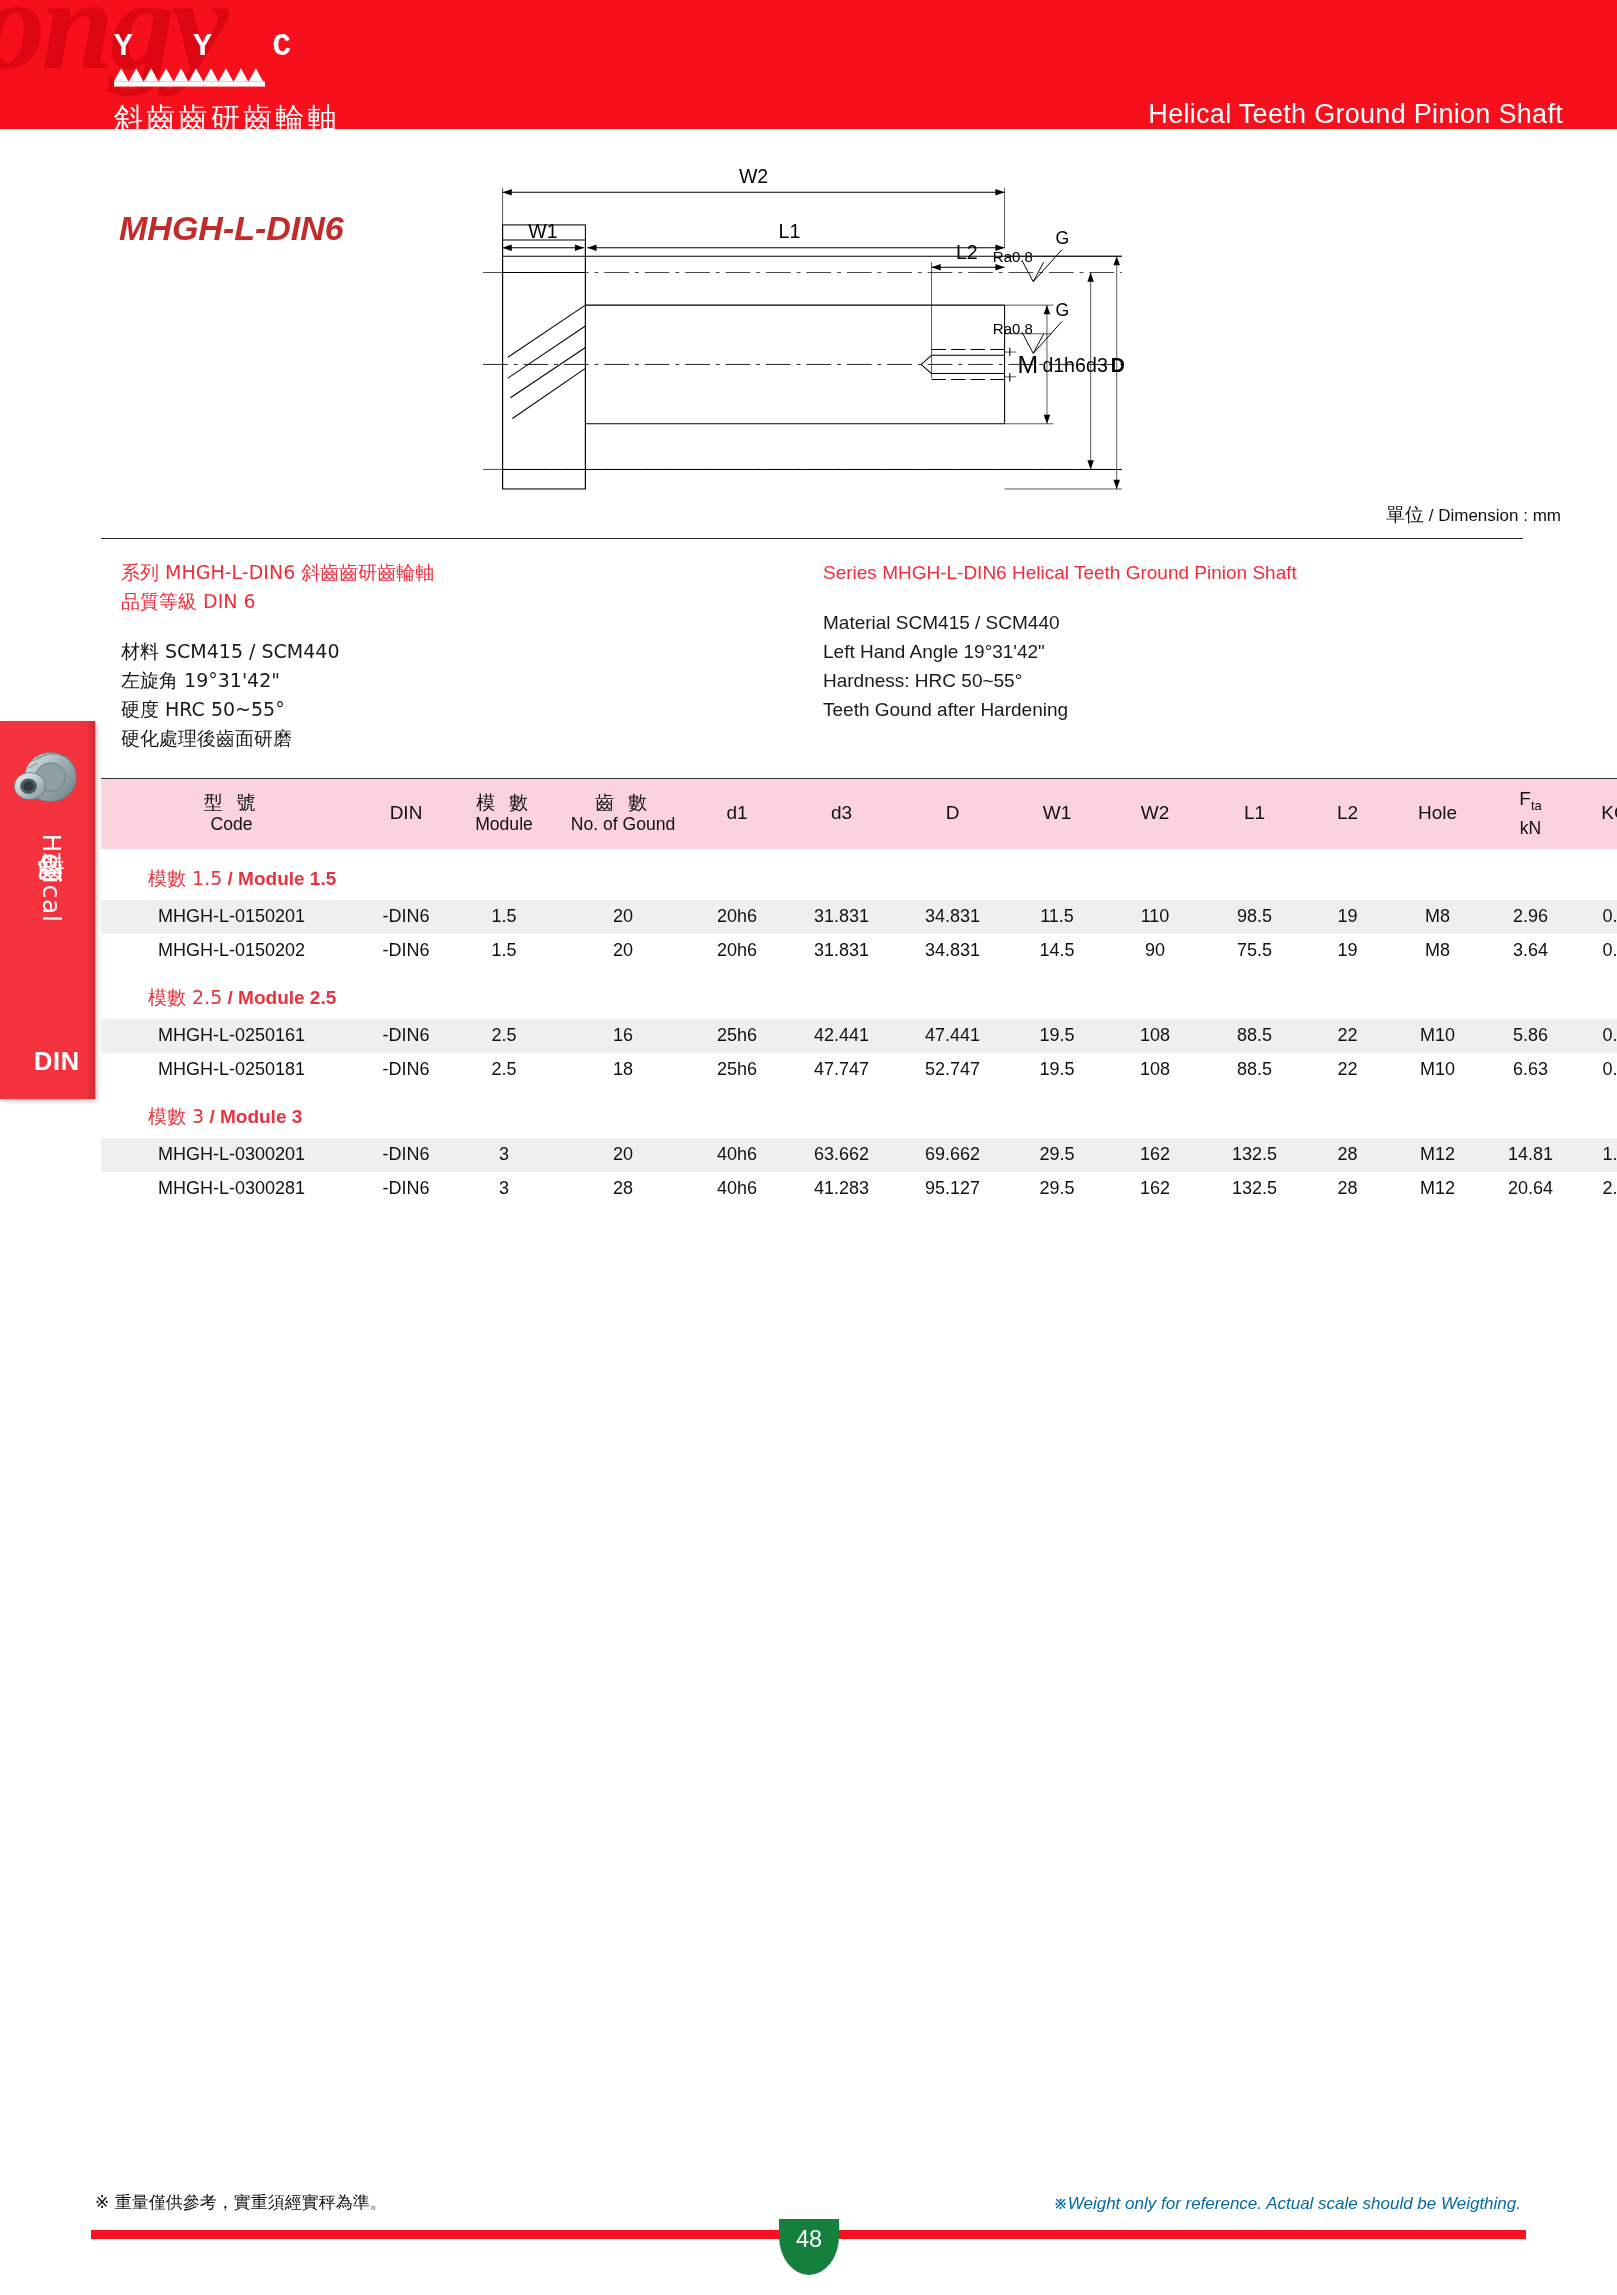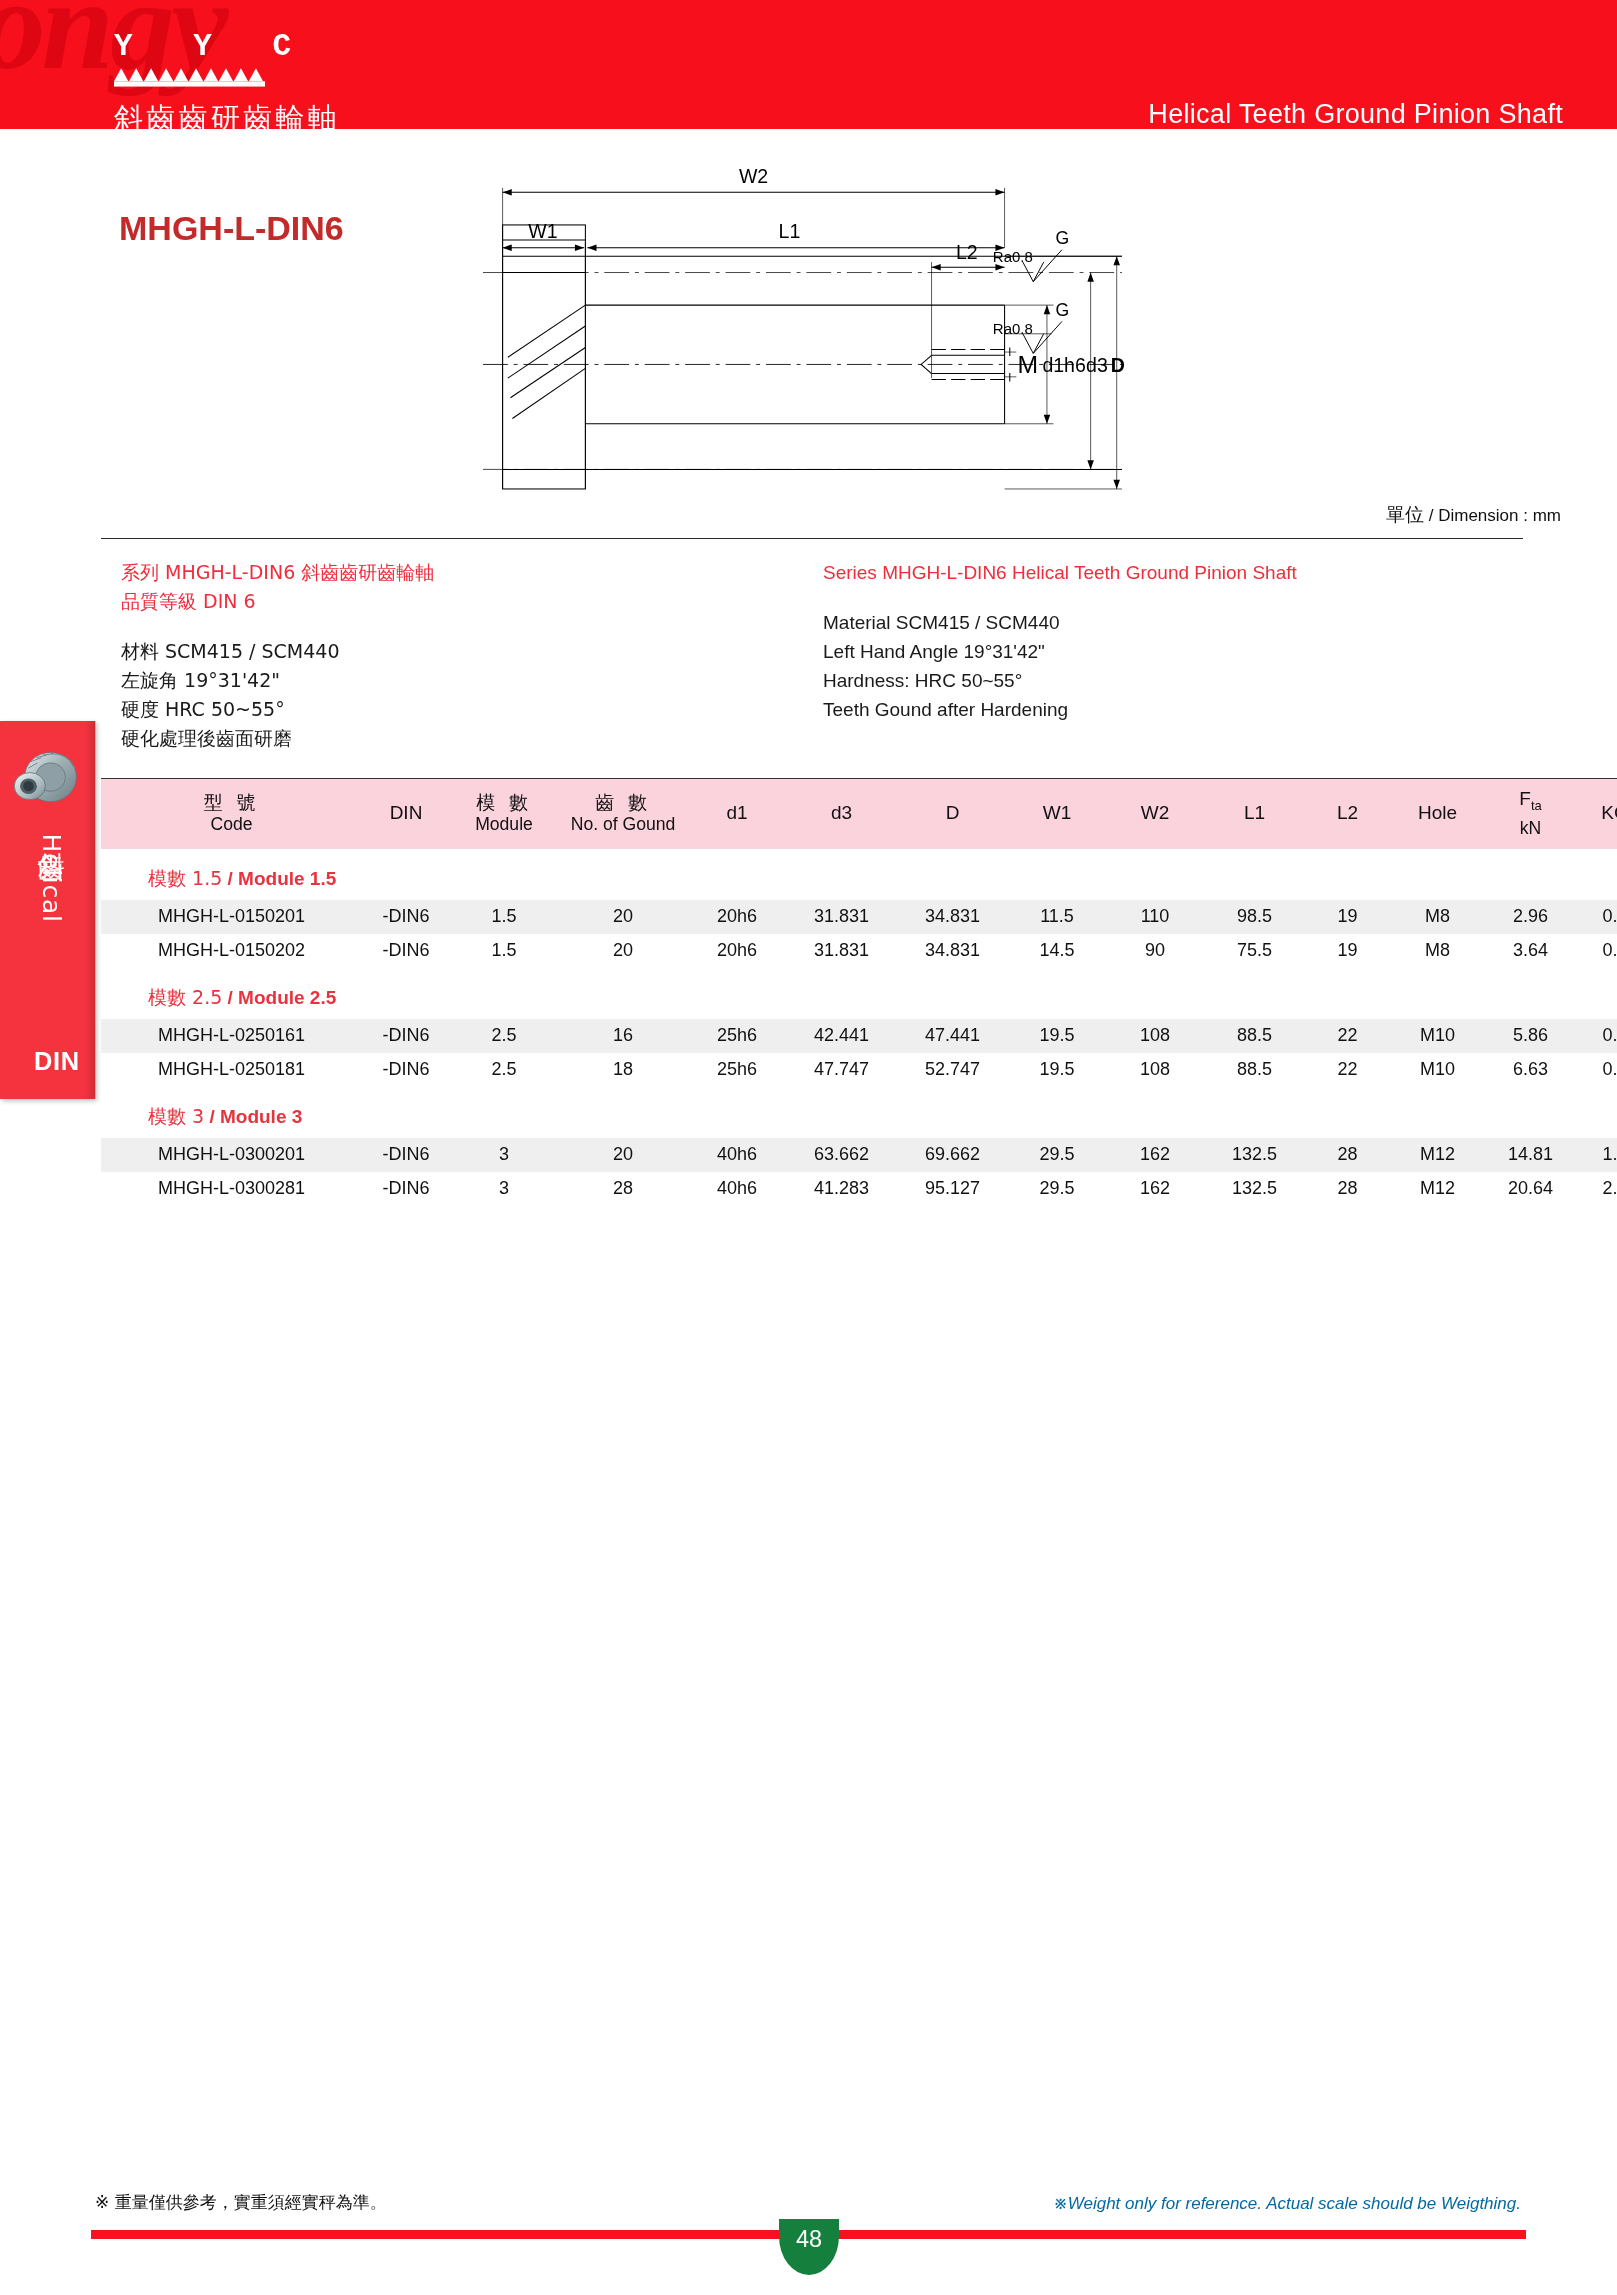--- a/index.html
+++ b/index.html
@@ -118,20 +118,21 @@
 
   
   .product-code {
     position: absolute;
     left: 119px;
     top: 209px;
     color: #c32a2a;
     font-size: 34px;
     font-weight: bold;
     letter-spacing: 0px;
+    font-style: italic;
   }
 
   
   .drawing {
     position: absolute;
     left: 483px;
     top: 163px;
     width: 652px;
     height: 339px;
   }

